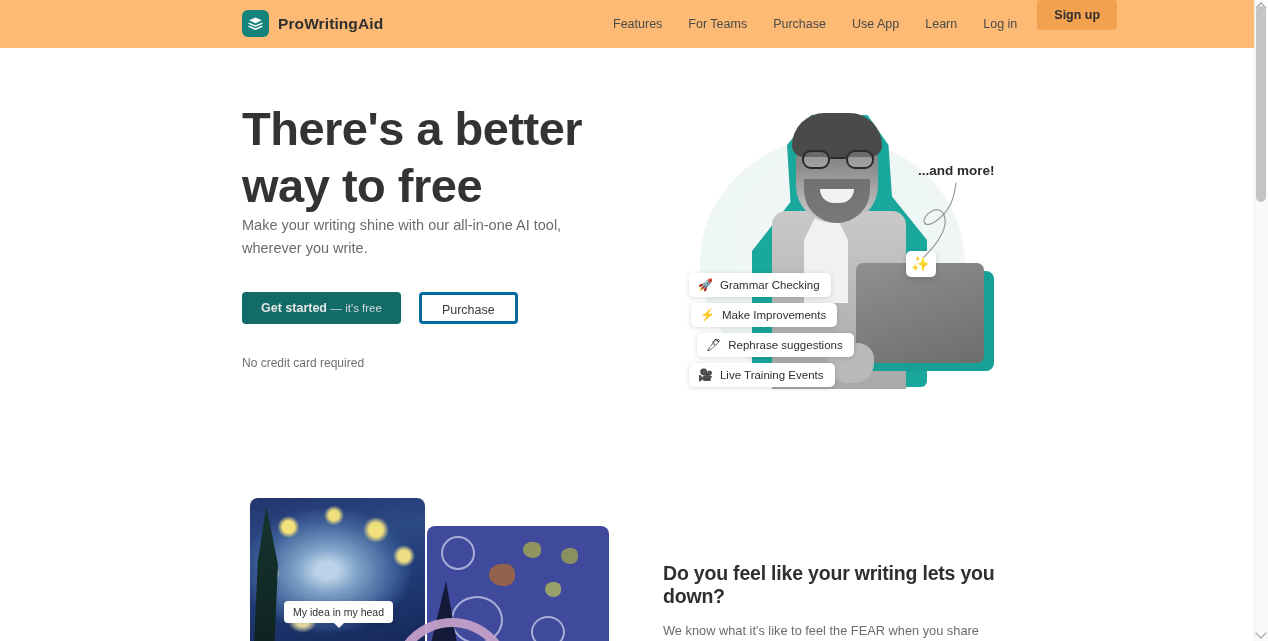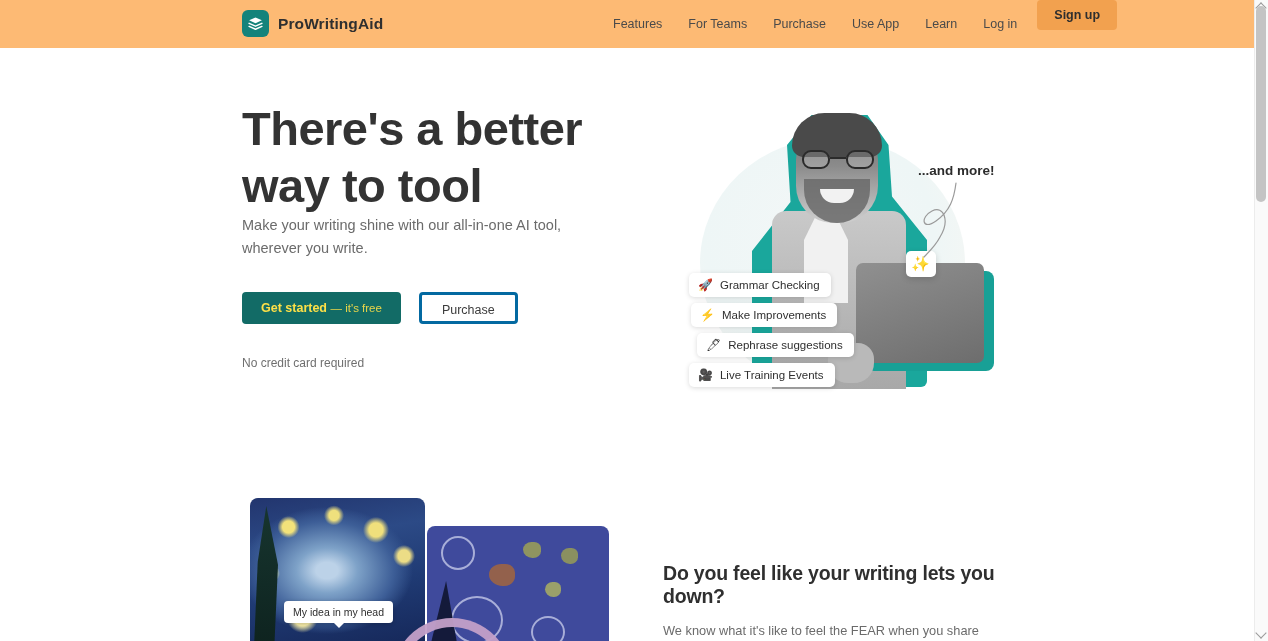--- a/index.html
+++ b/index.html
@@ -71,21 +71,21 @@
   .hero-title {
     font-size: 47px; line-height: 57px; font-weight: bold;
     color: #333333; letter-spacing: -0.5px;
   }
   .hero-sub {
     font-size: 14.5px; line-height: 23px; color: #6b6b6b;
     max-width: 325px;
   }
   .hero-cta { margin-top: 32px; display: flex; align-items: center; gap: 18px; }
   .btn-primary {
-    background: #126b66; color: #fde047;
+    background: #126b66; color: #e5e5e5;
     border: none; border-radius: 4px;
     padding: 0 19px; height: 32px; line-height: 32px;
     font-size: 12.5px; font-weight: bold; cursor: pointer;
     font-family: "Liberation Sans", sans-serif;
     white-space: nowrap;
   }
   .btn-primary .sub { font-weight: normal; opacity: .9; font-size: 11.5px; }
   .btn-outline {
     background: #ffffff; color: #3c3c3c;
     border: 3px solid #0369a1; border-radius: 4px;
@@ -337,21 +337,21 @@
       <button class="btn-signup">Sign up</button>
     </nav>
 
   </header>
 
   <section class="hero">
 
     <div class="hero-copy">
       <h1 class="hero-title">
         <span>There's a better</span><br>
-        <span>way to tool</span>
+        <span>way to free</span>
       </h1>
 
       <p class="hero-sub">Make your writing shine with our all-in-one AI tool, wherever you write.</p>
 
       <div class="hero-cta">
         <button class="btn-primary">
           <span>Get started</span>
           <span class="sub">— it's free</span>
         </button>
         <button class="btn-outline">Purchase</button>

